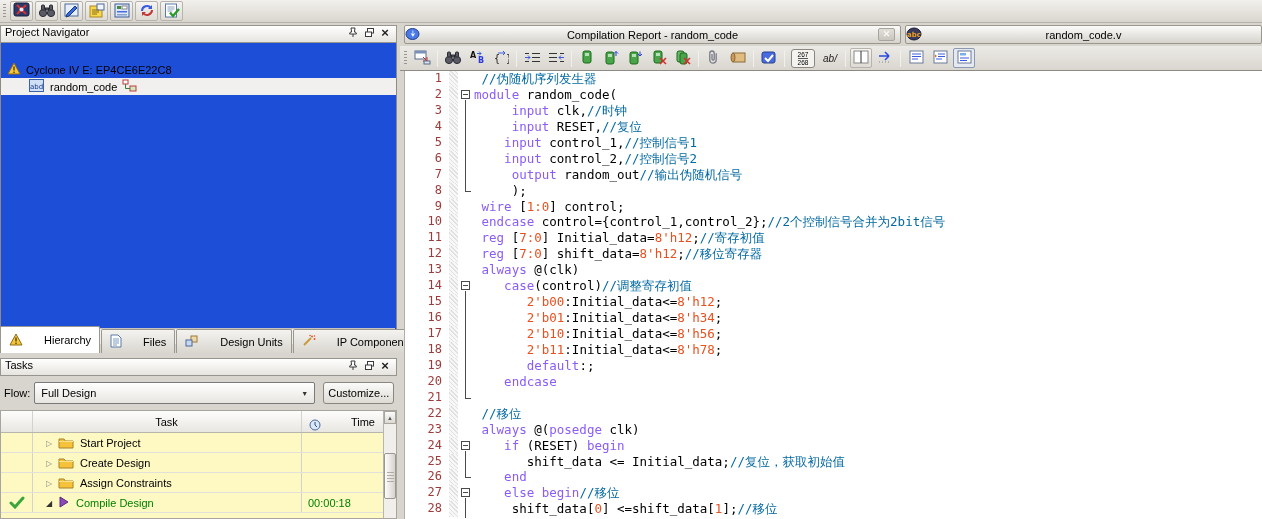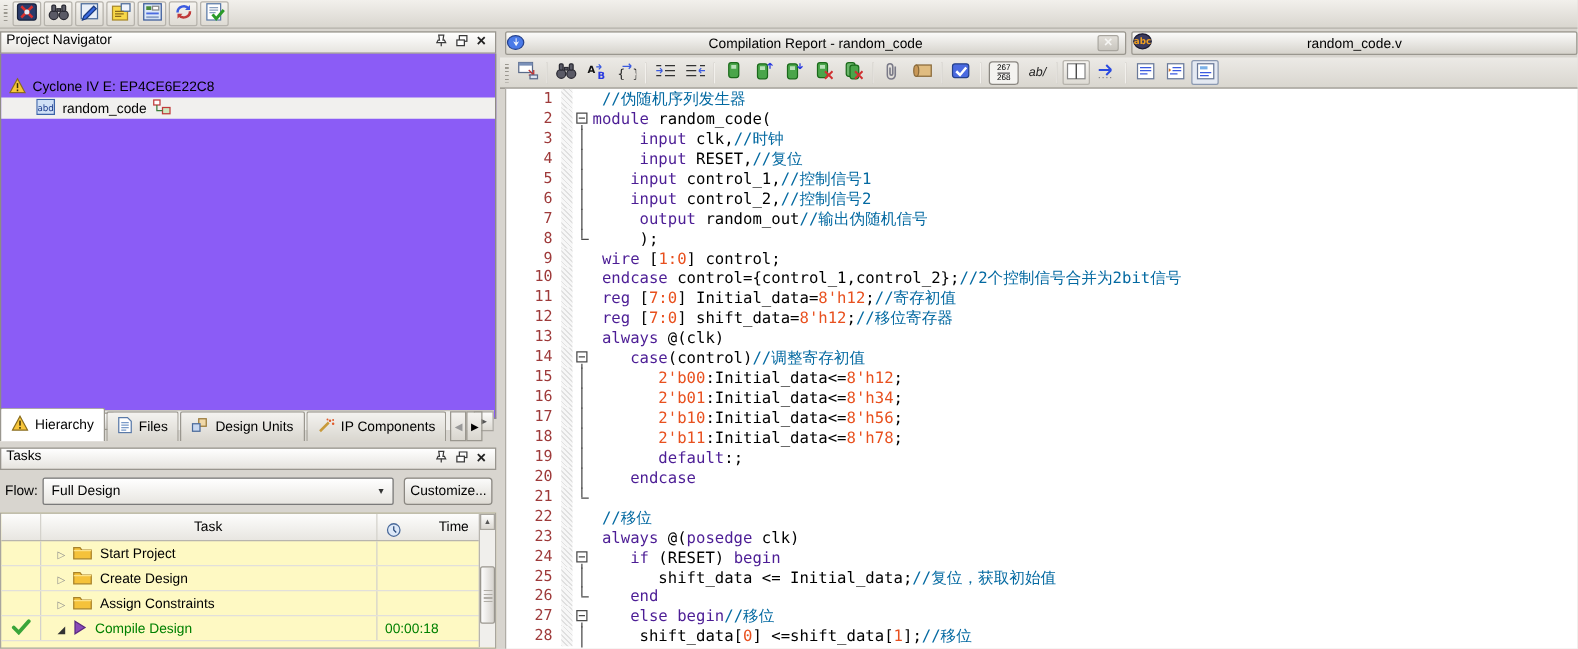--- a/index.html
+++ b/index.html
@@ -21,21 +21,21 @@
   
   .panel-titlebar{position:absolute;left:0;right:0;top:0;height:18px;
     background:linear-gradient(#ffffff,#e6e4df);border:1px solid #98958e;
     display:flex;align-items:flex-start;padding:0 4px;}
   .panel-title{flex:1;font-size:11px;}
   .cap-btn{width:14px;height:13px;display:inline-flex;align-items:center;justify-content:center;margin-left:2px;}
   .cap-x{font-size:13px;line-height:10px;font-weight:bold;color:#222;}
 
   #project-navigator{position:absolute;left:0;top:25px;width:397px;height:328px;}
   #pn-content{position:absolute;left:0;top:18px;width:397px;height:292px;
-    background:#8b5cf6;border:1px solid #8e8b84;border-top:none;}
+    background:#1d4ed8;border:1px solid #8e8b84;border-top:none;}
   .tree{padding-top:18px;}
   .tree-row{display:flex;align-items:center;height:17px;padding-left:6px;white-space:nowrap;}
   .tree-row .lbl{margin-left:5px;}
   .tree-row.hl{background:#f1f0ee;}
   .tree-indent{width:22px;}
 
   
   .hscroll{position:absolute;left:1px;right:1px;top:285px;height:16px;background:#f0efec;
     border-top:1px solid #c8c5be;display:flex;}
   .sb-btn{width:16px;height:16px;background:linear-gradient(#fcfcfb,#dcd9d2);
@@ -45,21 +45,21 @@
     border:1px solid #9a978f;border-radius:2px;position:relative;}
   .hthumb:after{content:"";position:absolute;left:28px;top:3px;width:10px;height:7px;
     background:repeating-linear-gradient(90deg,#b0ada6 0 1px,transparent 1px 3px);}
 
   
   #pn-tabs{position:absolute;left:0;top:301px;width:397px;height:27px;display:flex;align-items:flex-end;}
   .pn-tab{display:flex;align-items:center;height:24px;padding:0 8px;margin-right:1px;
     background:linear-gradient(#f4f3f0,#d9d6cf);border:1px solid #9a978f;border-bottom:none;
     border-radius:2px 2px 0 0;white-space:nowrap;}
   .pn-tab.active{height:27px;background:#fff;font-weight:normal;}
-  .pn-tab .lbl{margin-left:5px;}
+  .pn-tab .lbl{margin-left:21px;}
   .tab-nav{display:flex;align-items:center;height:24px;margin-left:2px;}
   .tab-nav-btn{width:13px;height:24px;display:flex;align-items:center;justify-content:center;
     font-size:8px;border:1px solid #9a978f;background:linear-gradient(#f4f3f0,#d9d6cf);}
 
   
   #tasks-panel{position:absolute;left:0;top:358px;width:397px;height:161px;}
   #flow-row{position:absolute;left:0;top:18px;width:397px;height:34px;display:flex;align-items:center;}
   #flow-label{margin:0 4px 0 4px;}
   #flow-select{width:281px;height:22px;background:linear-gradient(#ffffff,#e8e6e1);
     border:1px solid #7a7a7a;border-radius:2px;display:flex;align-items:center;padding:0 6px;position:relative;}
@@ -116,21 +116,21 @@
 
   
   #code-area{position:absolute;left:4px;top:51px;width:858px;height:448px;background:#fff;
     border-left:1px solid #b0ada6;overflow:hidden;}
   .code-line{display:flex;height:15.95px;line-height:15.95px;
     font-family:"DejaVu Sans Mono",monospace;font-size:12.5px;white-space:pre;}
   .ln{width:44px;text-align:right;padding-right:7px;color:#9e3a3a;font-size:12px;flex:none;}
   .hatch{width:9px;flex:none;background:repeating-linear-gradient(45deg,#e0e0e0 0 1px,#f7f7f7 1px 3px);}
   .fold{width:16px;flex:none;position:relative;}
   .codetext{flex:1;}
-  .seg-k{color:#4c1d95;}
+  .seg-k{color:#8b5cf6;}
   .seg-c{color:#0369a1;}
   .seg-n{color:#e8501e;}
   .seg-i{color:#000;}
   .fbox{position:absolute;left:3px;top:3px;width:9px;height:9px;border:1px solid #4a4a4a;background:#fff;}
   .fminus{position:absolute;left:1px;top:3px;width:5px;height:1px;background:#4a4a4a;}
   .fl{position:absolute;left:7px;width:1px;background:#4a4a4a;}
   .flh{position:absolute;left:7px;height:1px;width:6px;background:#4a4a4a;}
 </style>
 </head>
 <body>

